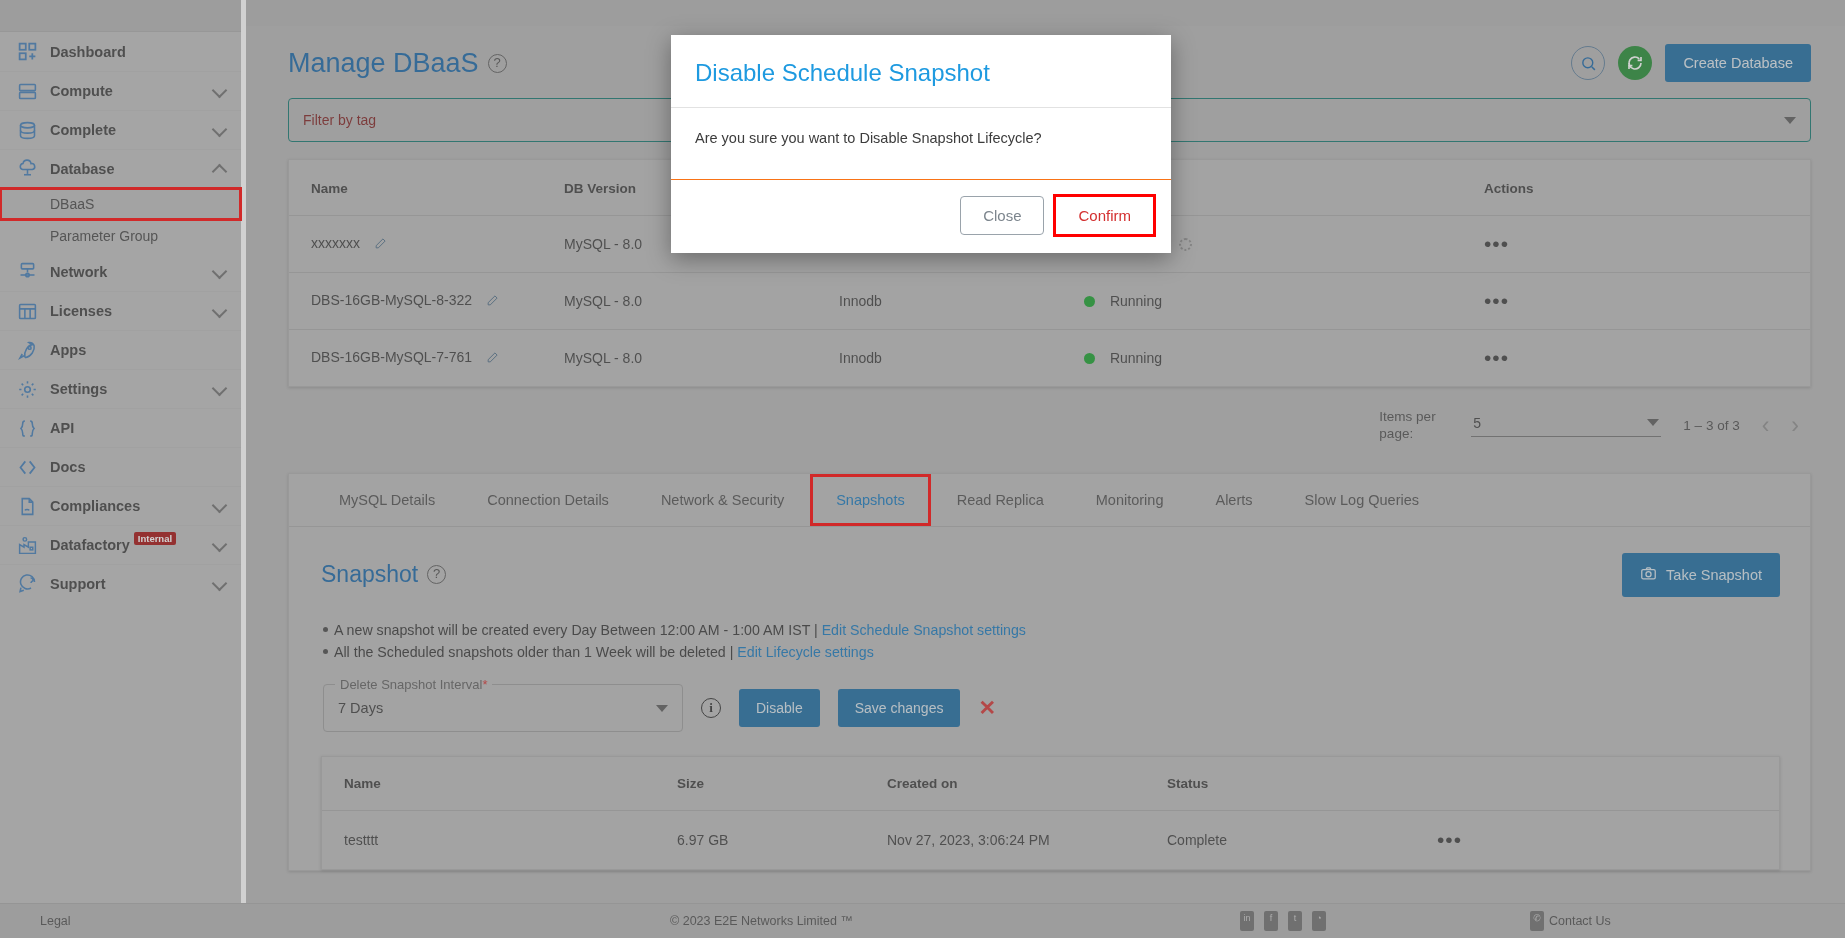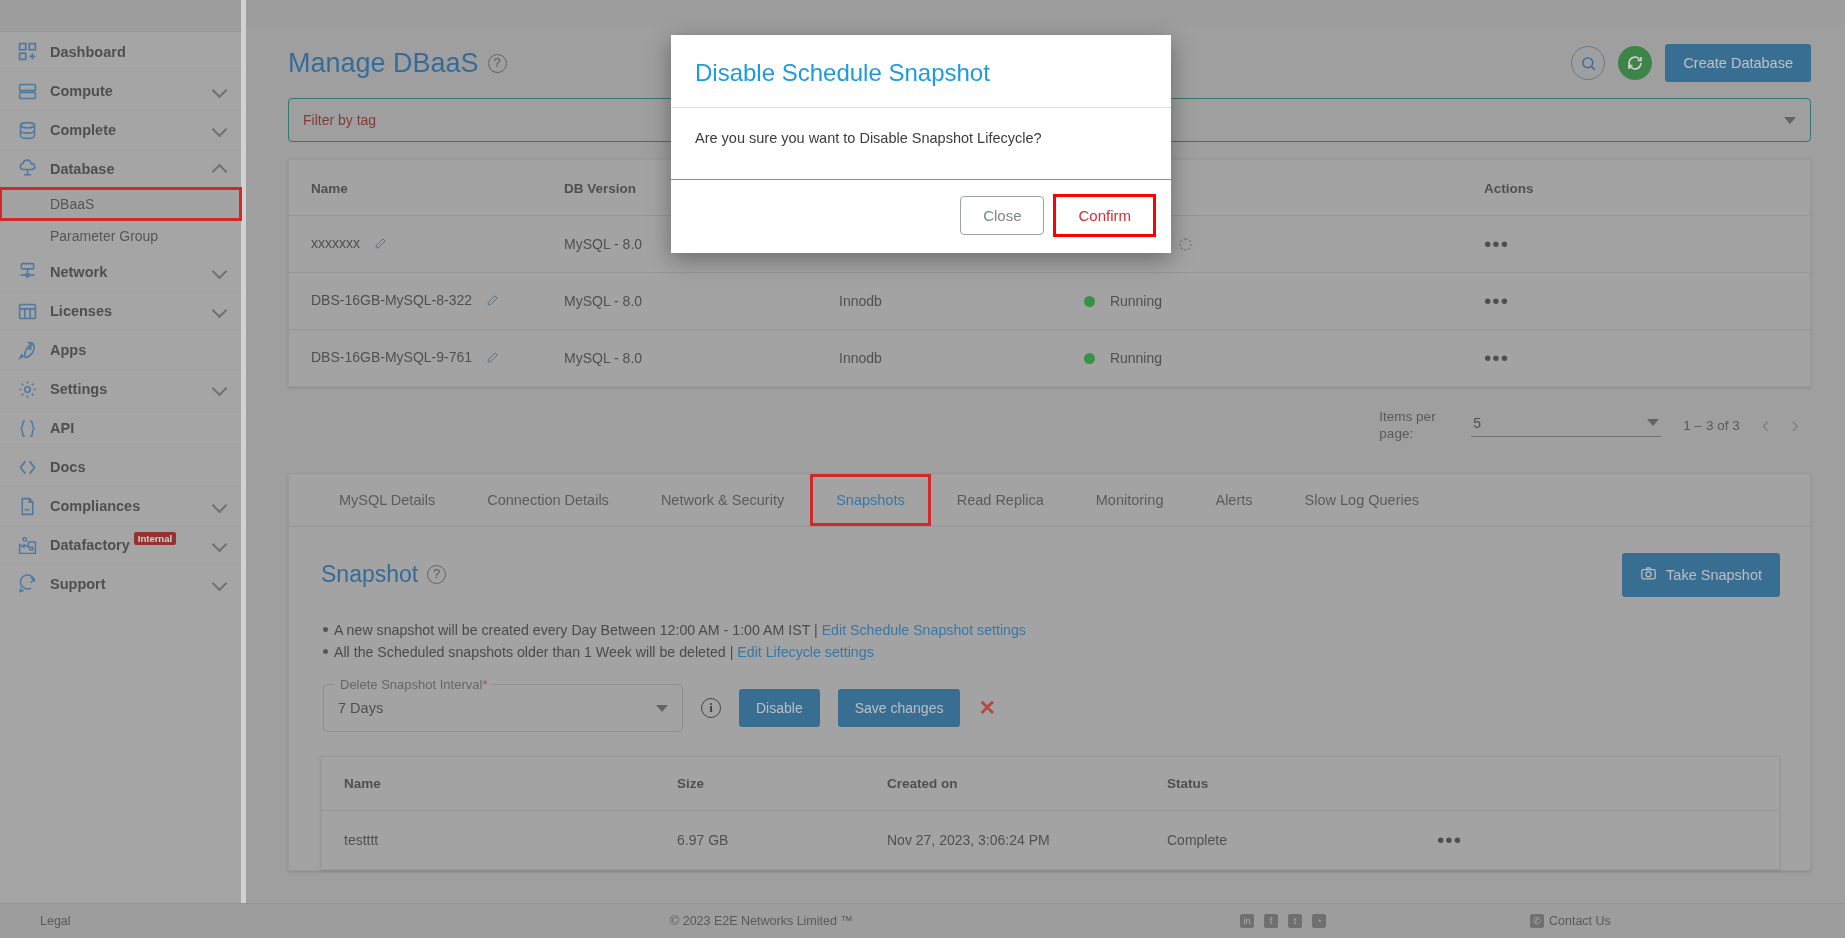--- a/index.html
+++ b/index.html
@@ -283,21 +283,21 @@
     background: #b1b1b1;
     border-top: 1px solid #a5a5a5;
     display: flex; align-items: center;
     font-size: 12.5px; color: #4a4a4a;
     z-index: 20;
   }
   .f-legal { position: absolute; left: 40px; cursor: pointer; }
   .f-copy { position: absolute; left: 670px; }
   .f-socials { position: absolute; left: 1240px; display: flex; gap: 10px; }
   .soc {
-    width: 14px; height: 14px; background: #6d6d6d; color: #c8c8c8;
+    width: 14px; height: 20px; background: #6d6d6d; color: #c8c8c8;
     font-size: 9px; line-height: 14px; text-align: center; border-radius: 2px;
     cursor: pointer; font-family: "Liberation Sans", sans-serif;
   }
   .f-contact { position: absolute; left: 1530px; display: flex; align-items: center; gap: 5px; cursor: pointer; }
 
   
   #modal {
     position: absolute; left: 671px; top: 35px;
     width: 500px;
     background: #ffffff;
@@ -578,21 +578,21 @@
             <td class="col-stat">
               <span class="dot green"></span>
               <span>Running</span>
             </td>
             <td class="col-act">
               <span class="dots-btn">•••</span>
             </td>
           </tr>
           <tr>
             <td class="col-name">
-              <span>DBS-16GB-MySQL-9-761</span>
+              <span>DBS-16GB-MySQL-7-761</span>
               <span class="pencil">
                 <svg width="13" height="13" viewBox="0 0 24 24" fill="none" stroke="#4a6a85" stroke-width="1.8">
                     <path d="M16.5 3.5 20.5 7.5 8 20H4v-4z"></path>
                   </svg>
               </span>
             </td>
             <td class="col-ver">MySQL - 8.0</td>
             <td class="col-eng">Innodb</td>
             <td class="col-stat">
               <span class="dot green"></span>

